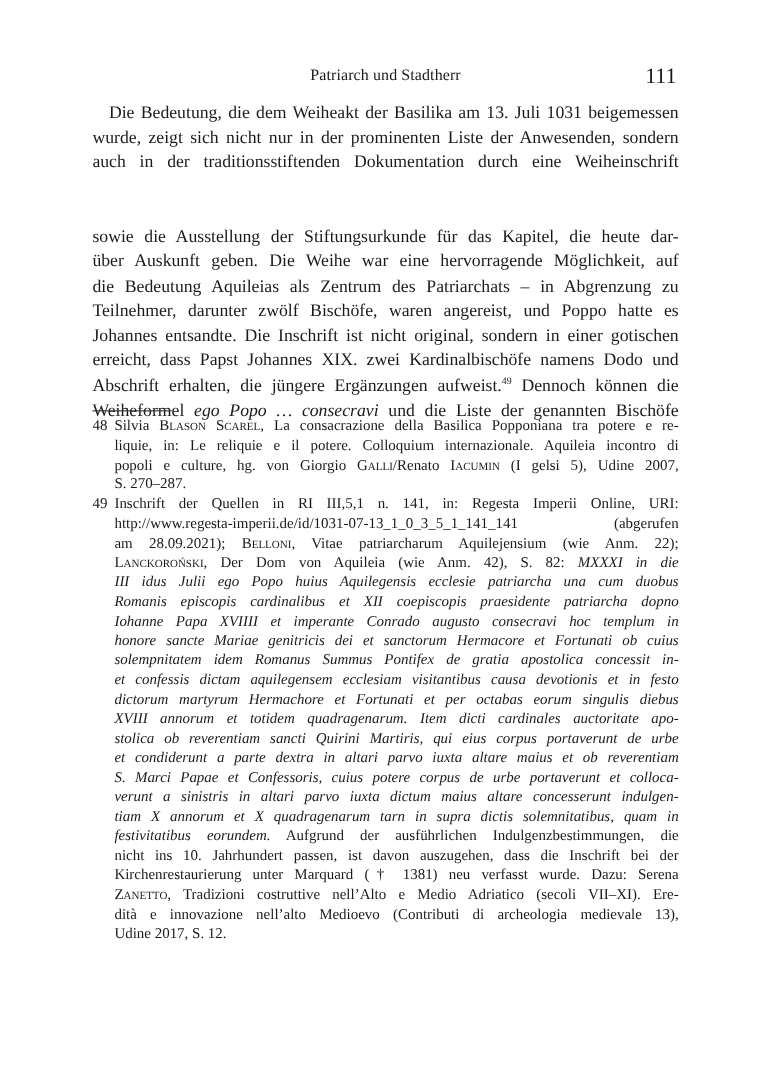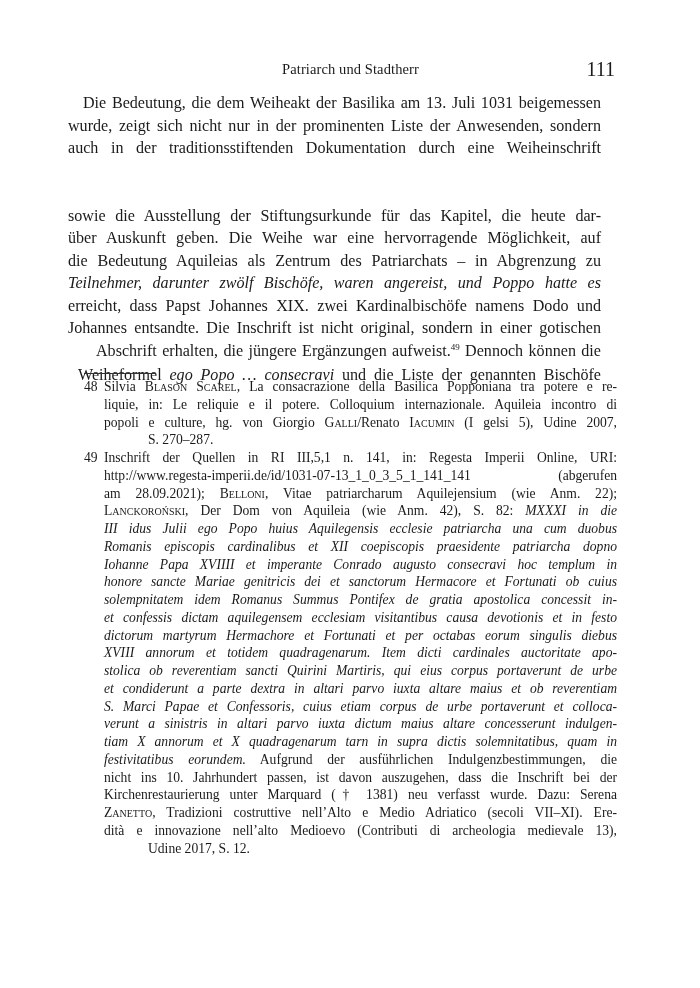--- a/index.html
+++ b/index.html
@@ -2,26 +2,26 @@
 <html><head>
 <meta charset="utf-8">
 <style>
   html, body { margin: 0; padding: 0; background: #ffffff; }
   body { width: 700px; height: 988px; position: relative; overflow: hidden;
          font-family: "Liberation Serif", "DejaVu Serif", serif; color: #1a1a1a; }
   .header { position: absolute; top: 58px; left: 84px; width: 533px; height: 22px; }
   .running-title { position: absolute; left: 0; width: 100%; text-align: center;
                    font-size: 14.5px; top: 3px; letter-spacing: 0.1px; }
   .page-number { position: absolute; right: 2px; top: 0px; font-size: 20px; }
-  .body-text { position: absolute; top: 92px; left: 68px; width: 533px;
+  .body-text { position: absolute; top: 92px; left: 84px; width: 533px;
                font-size: 16.1px; line-height: 22.55px; text-align: justify;
                hyphens: manual; }
   .body-text p { margin: 0; text-indent: 15px; }
   .line { display: block; text-align: justify; text-align-last: justify; white-space: nowrap; }
-  .line.last { text-align-last: left; margin-left: 44px; }
+  .line.last { text-align-last: left; }
   .fn-rule { position: absolute; top: 373px; left: 84px; width: 72px; height: 0;
              border-top: 1px solid #333; }
   .footnotes { position: absolute; top: 378px; left: 84px; width: 533px;
                font-size: 13.6px; line-height: 17.75px; }
   .fn { position: relative; padding-left: 20px; margin: 0; }
   .fn-num { position: absolute; left: 0; top: 0; }
   .fn .line { white-space: nowrap; }
   .sc { font-variant: small-caps; }
   sup { font-size: 9px; vertical-align: 0; position: relative; top: -6px; }
   i { font-style: italic; }
@@ -35,25 +35,25 @@
 </div>
 
 <div class="body-text">
   <p>
     <span class="line" style="text-align-last: justify;">Die Bedeutung, die dem Weiheakt der Basilika am 13. Juli 1031 beigemessen</span>
     <span class="line" style="text-indent: 0px; text-align-last: justify;">wurde, zeigt sich nicht nur in der prominenten Liste der Anwesenden, sondern</span>
     <span class="line" style="text-indent: 0px; text-align-last: justify;">auch in der traditionsstiftenden Dokumentation durch eine Weiheinschrift</span>
     <span class="line" style="text-indent: 0px; text-align-last: justify; margin-top: 45px;">sowie die Ausstellung der Stiftungsurkunde für das Kapitel, die heute dar-</span>
     <span class="line" style="text-indent: 0px; text-align-last: justify;">über Auskunft geben. Die Weihe war eine hervorragende Möglichkeit, auf</span>
     <span class="line" style="text-indent: 0px; text-align-last: justify;">die Bedeutung Aquileias als Zentrum des Patriarchats – in Abgrenzung zu</span>
-    <span class="line" style="text-indent: 0px; text-align-last: justify; font-style: italic;">Teilnehmer, darunter zwölf Bischöfe, waren angereist, und Poppo hatte es</span>
+    <span class="line" style="text-indent: 0px; text-align-last: justify;">Teilnehmer, darunter zwölf Bischöfe, waren angereist, und Poppo hatte es</span>
+    <span class="line" style="text-indent: 0px; text-align-last: justify;">Johannes entsandte. Die Inschrift ist nicht original, sondern in einer gotischen</span>
     <span class="line" style="text-indent: 0px; text-align-last: justify;">erreicht, dass Papst Johannes XIX. zwei Kardinalbischöfe namens Dodo und</span>
-    <span class="line" style="text-indent: 0px; text-align-last: justify;">Johannes entsandte. Die Inschrift ist nicht original, sondern in einer gotischen</span>
-    <span class="line" style="text-indent: 0px; text-align-last: justify; margin-left: 28px;"><span>Abschrift erhalten, die jüngere Ergänzungen aufweist.</span><sup>49</sup><span> Dennoch können die</span></span>
-    <span class="line" style="text-indent: 0px; text-align-last: justify; margin-left: 10px;"><span>Weiheformel</span> <i>ego Popo … consecravi</i><span> und die Liste der genannten Bischöfe</span></span>
+    <span class="line" style="text-indent: 0px; text-align-last: justify;"><span>Abschrift erhalten, die jüngere Ergänzungen aufweist.</span><sup>49</sup><span> Dennoch können die</span></span>
+    <span class="line" style="text-indent: 0px; text-align-last: justify;"><span>Weiheformel</span> <i>ego Popo … consecravi</i><span> und die Liste der genannten Bischöfe</span></span>
   </p>
 </div>
 
 <div class="fn-rule"></div>
 
 <div class="footnotes" id="footnotes">
     <div class="fn">
       <span class="fn-num">48</span>
       <span class="line"><span>Silvia </span><span class="sc">Blason Scarel</span><span>, La consacrazione della Basilica Popponiana tra potere e re-</span></span>
       <span class="line"><span>liquie, in: Le reliquie e il potere. Colloquium internazionale. Aquileia incontro di</span></span>
@@ -69,21 +69,21 @@
       <span class="line"><i>III idus Julii ego Popo huius Aquilegensis ecclesie patriarcha una cum duobus</i></span>
       <span class="line"><i>Romanis episcopis cardinalibus et XII coepiscopis praesidente patriarcha dopno</i></span>
       <span class="line"><i>Iohanne Papa XVIIII et imperante Conrado augusto consecravi hoc templum in</i></span>
       <span class="line"><i>honore sancte Mariae genitricis dei et sanctorum Hermacore et Fortunati ob cuius</i></span>
       <span class="line"><i>solempnitatem idem Romanus Summus Pontifex de gratia apostolica concessit in-</i></span>
       <span class="line"><i>et confessis dictam aquilegensem ecclesiam visitantibus causa devotionis et in festo</i></span>
       <span class="line"><i>dictorum martyrum Hermachore et Fortunati et per octabas eorum singulis diebus</i></span>
       <span class="line"><i>XVIII annorum et totidem quadragenarum. Item dicti cardinales auctoritate apo-</i></span>
       <span class="line"><i>stolica ob reverentiam sancti Quirini Martiris, qui eius corpus portaverunt de urbe</i></span>
       <span class="line"><i>et condiderunt a parte dextra in altari parvo iuxta altare maius et ob reverentiam</i></span>
-      <span class="line"><i>S. Marci Papae et Confessoris, cuius etiam corpus de urbe portaverunt et colloca-</i></span>
+      <span class="line"><i>S. Marci Papae et Confessoris, cuius potere corpus de urbe portaverunt et colloca-</i></span>
       <span class="line"><i>verunt a sinistris in altari parvo iuxta dictum maius altare concesserunt indulgen-</i></span>
       <span class="line"><i>tiam X annorum et X quadragenarum tarn in supra dictis solemnitatibus, quam in</i></span>
       <span class="line"><i>festivitatibus eorundem.</i><span> Aufgrund der ausführlichen Indulgenzbestimmungen, die</span></span>
       <span class="line"><span>nicht ins 10. Jahrhundert passen, ist davon auszugehen, dass die Inschrift bei der</span></span>
       <span class="line"><span>Kirchenrestaurierung unter Marquard († 1381) neu verfasst wurde. Dazu: Serena</span></span>
       <span class="line"><span class="sc">Zanetto</span><span>, Tradizioni costruttive nell’Alto e Medio Adriatico (secoli VII–XI). Ere-</span></span>
       <span class="line"><span>dità e innovazione nell’alto Medioevo (Contributi di archeologia medievale 13),</span></span>
       <span class="line last"><span>Udine 2017, S. 12.</span></span>
     </div>
   </div>

